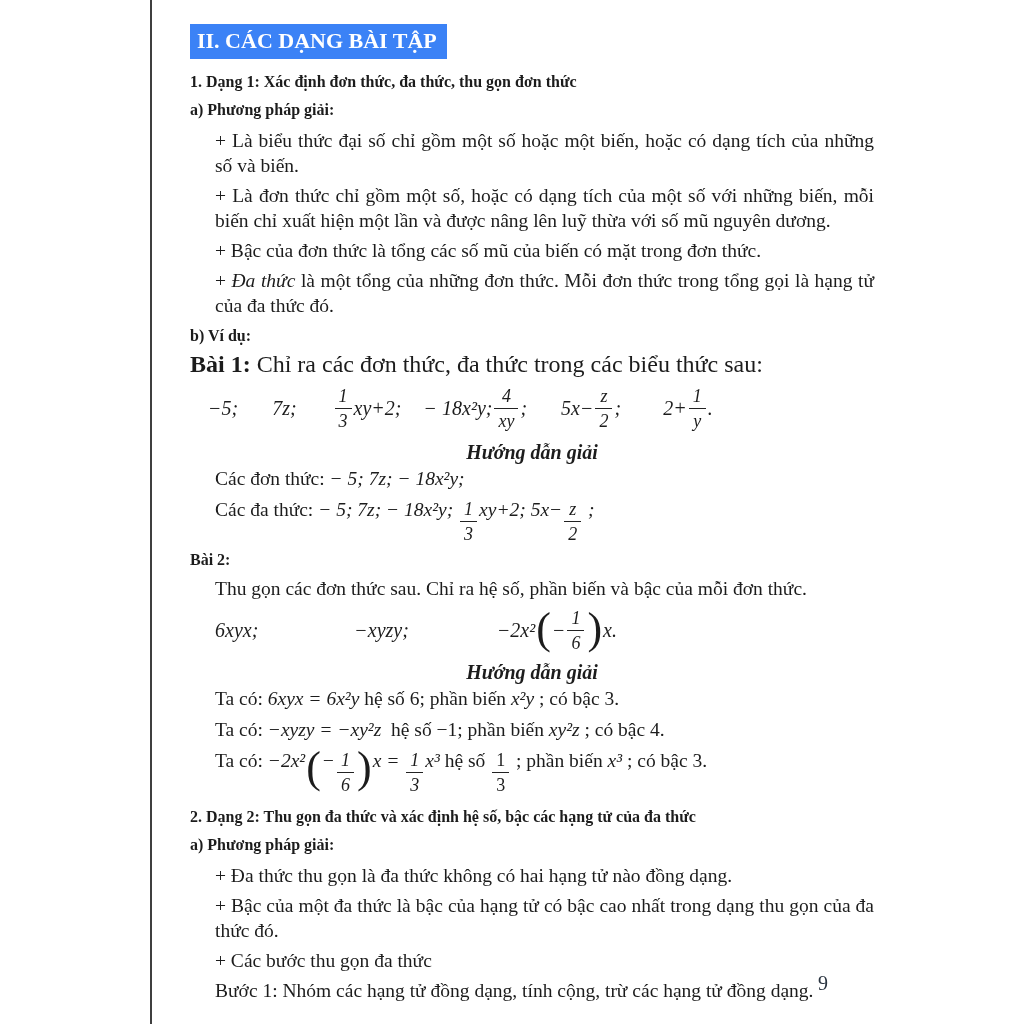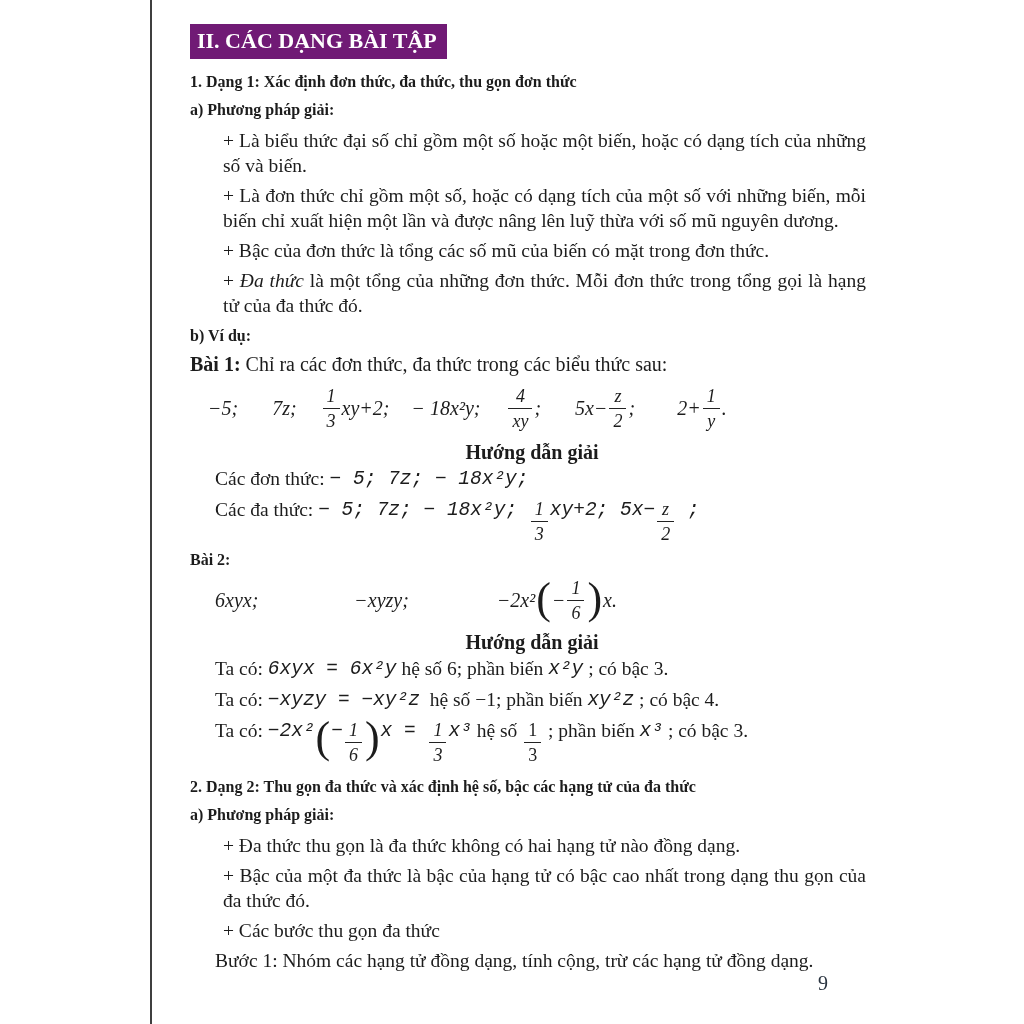--- a/index.html
+++ b/index.html
@@ -3,44 +3,44 @@
 <meta charset="utf-8">
 <style>
   html,body{margin:0;padding:0;}
   body{
     width:1024px;height:1024px;position:relative;background:#ffffff;
     font-family:"Liberation Serif","DejaVu Serif",serif;color:#1c1c1c;
     overflow:hidden;
   }
   .page-edge-line{position:absolute;left:150px;top:0;width:2px;height:1024px;background:#3f3f3f;}
   .content{position:absolute;left:190px;top:24px;width:684px;}
-  .hdr-box{display:inline-block;background:#701a75;color:#fff;font-weight:bold;
+  .hdr-box{display:inline-block;background:#3b82f6;color:#fff;font-weight:bold;
     font-size:22px;line-height:1.2;padding:4px 10px 5px 7px;margin-bottom:8px;}
   .h-bold{font-weight:bold;font-size:16px;line-height:26px;margin:2px 0;}
-  .bullet{padding-left:25px;text-align:justify;font-size:19.5px;line-height:25px;margin:5px 8px;}
+  .bullet{padding-left:25px;text-align:justify;font-size:19.5px;line-height:25px;margin:5px 0;}
   .plain{padding-left:25px;font-size:19.5px;line-height:26px;margin:3px 0;}
   .ital{font-style:italic;}
   .mathrow{display:flex;align-items:center;font-style:italic;font-size:20px;
     padding-left:18px;margin:4px 0 0 0;min-height:54px;}
   .mathrow2{display:flex;align-items:center;font-style:italic;font-size:20px;
     padding-left:25px;margin:2px 0 0 0;min-height:50px;}
   .frac{display:inline-block;text-align:center;vertical-align:middle;
     font-size:18px;line-height:1;margin:0 2px;}
   .frac .n{display:block;border-bottom:1.4px solid #222;padding:1px 4px 3px;}
   .frac .d{display:block;padding:3px 4px 1px;}
-  .guide{text-align:center;font-weight:bold;font-size:20px;margin:6px 0 4px 0;}
+  .guide{text-align:center;font-weight:bold;font-style:italic;font-size:20px;margin:6px 0 4px 0;}
   .solrow{display:flex;padding-left:25px;font-size:19.5px;margin:1px 0;min-height:30px;}
-  .solrow .mt{font-style:italic;white-space:pre;font-family:Liberation Mono, monospace;}
+  .solrow .mt{font-style:italic;white-space:pre;}
   .solrow .tx{white-space:pre;}
   .bigp{font-size:44px;font-weight:400;line-height:0.9;display:inline-block;
     vertical-align:middle;font-style:normal;margin:0 1px;transform:translateY(-2px);}
   .exprgap1{margin-right:34px;}
-  .exprgap2{margin-right:24px;}
+  .exprgap2{margin-right:36px;}
   .exprgap3{margin-right:22px;}
-  .exprgap4{margin-right:26px;text-align:center;}
+  .exprgap4{text-align:center;}
   .exprgap5{margin-right:34px;}
   .exprgap6{margin-right:42px;}
   .wide1{margin-right:96px;text-align:center;}
   .wide2{margin-right:88px;}
   .item{display:inline-flex;align-items:center;white-space:pre;}
   .page-num{position:absolute;left:818px;top:972px;font-size:20px;color:#2a3440;}
 </style>
 </head>
 <body>
 
@@ -53,21 +53,21 @@
   <div class="h-bold">1. Dạng 1: Xác định đơn thức, đa thức, thu gọn đơn thức</div>
   <div class="h-bold">a) Phương pháp giải:</div>
 
   <p class="bullet">+ Là biểu thức đại số chỉ gồm một số hoặc một biến, hoặc có dạng tích của những số và biến.</p>
   <p class="bullet">+ Là đơn thức chỉ gồm một số, hoặc có dạng tích của một số với những biến, mỗi biến chỉ xuất hiện một lần và được nâng lên luỹ thừa với số mũ nguyên dương.</p>
   <p class="bullet">+ Bậc của đơn thức là tổng các số mũ của biến có mặt trong đơn thức.</p>
   <p class="bullet"><span>+ </span><span class="ital">Đa thức</span><span> là một tổng của những đơn thức. Mỗi đơn thức trong tổng gọi là hạng tử của đa thức đó.</span></p>
 
   <div class="h-bold">b) Ví dụ:</div>
 
-  <div style="font-size:20px;line-height:26px;"><span style="font-weight:bold">Bài 1: </span><span>Chỉ ra các đơn thức, đa thức trong các biểu thức sau:</span></div>
+  <div style="font-size:24px;line-height:26px;"><span style="font-weight:bold">Bài 1: </span><span>Chỉ ra các đơn thức, đa thức trong các biểu thức sau:</span></div>
 
   <div class="mathrow">
     <span class="item exprgap1">−5;</span>
     <span class="item exprgap2">7z;</span>
     <span class="item exprgap3"><span class="frac"><span class="n">1</span><span class="d">3</span></span><span>xy+2;</span></span>
     <span class="item exprgap4">− 18x²y;</span>
     <span class="item exprgap5"><span class="frac"><span class="n">4</span><span class="d">xy</span></span><span>;</span></span>
     <span class="item exprgap6"><span>5x−</span><span class="frac"><span class="n">z</span><span class="d">2</span></span><span>;</span></span>
     <span class="item"><span>2+</span><span class="frac"><span class="n">1</span><span class="d">y</span></span><span>.</span></span>
   </div>
@@ -88,20 +88,21 @@
       </span>
       <span class="mt">xy+2; 5x−</span>
       <span class="frac ital">
         <span class="n">z</span>
         <span class="d">2</span>
       </span>
       <span class="mt"> ;</span>
     </div>
 
   <div class="h-bold">Bài 2:</div>
+  <p class="plain">Thu gọn các đơn thức sau. Chỉ ra hệ số, phần biến và bậc của mỗi đơn thức.</p>
 
   <div class="mathrow2">
     <span class="item wide1">6xyx;</span>
     <span class="item wide2">−xyzy;</span>
     <span class="item"><span>−2x²</span><span class="bigp">(</span><span>−</span><span class="frac"><span class="n">1</span><span class="d">6</span></span><span class="bigp">)</span><span>x.</span></span>
   </div>
 
   <div class="guide">Hướng dẫn giải</div>
 
   <div class="solrow">

